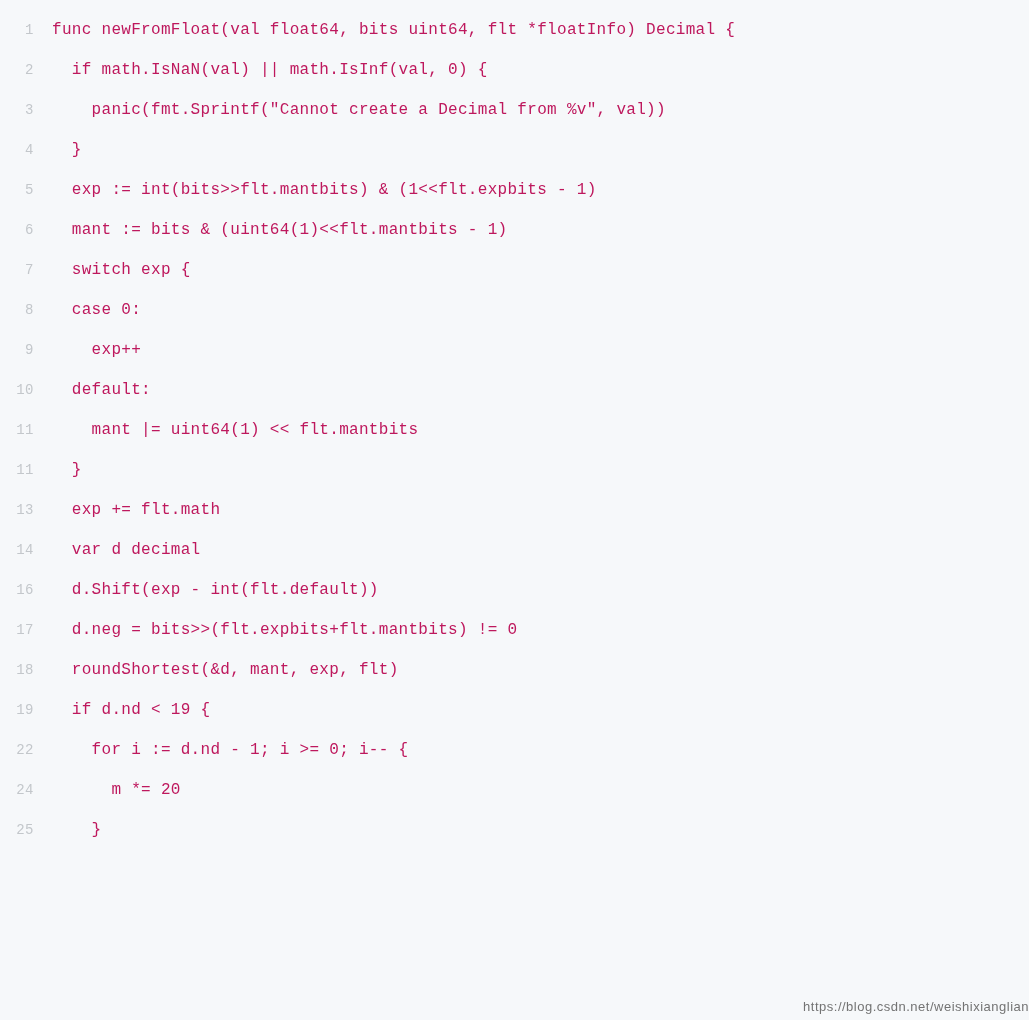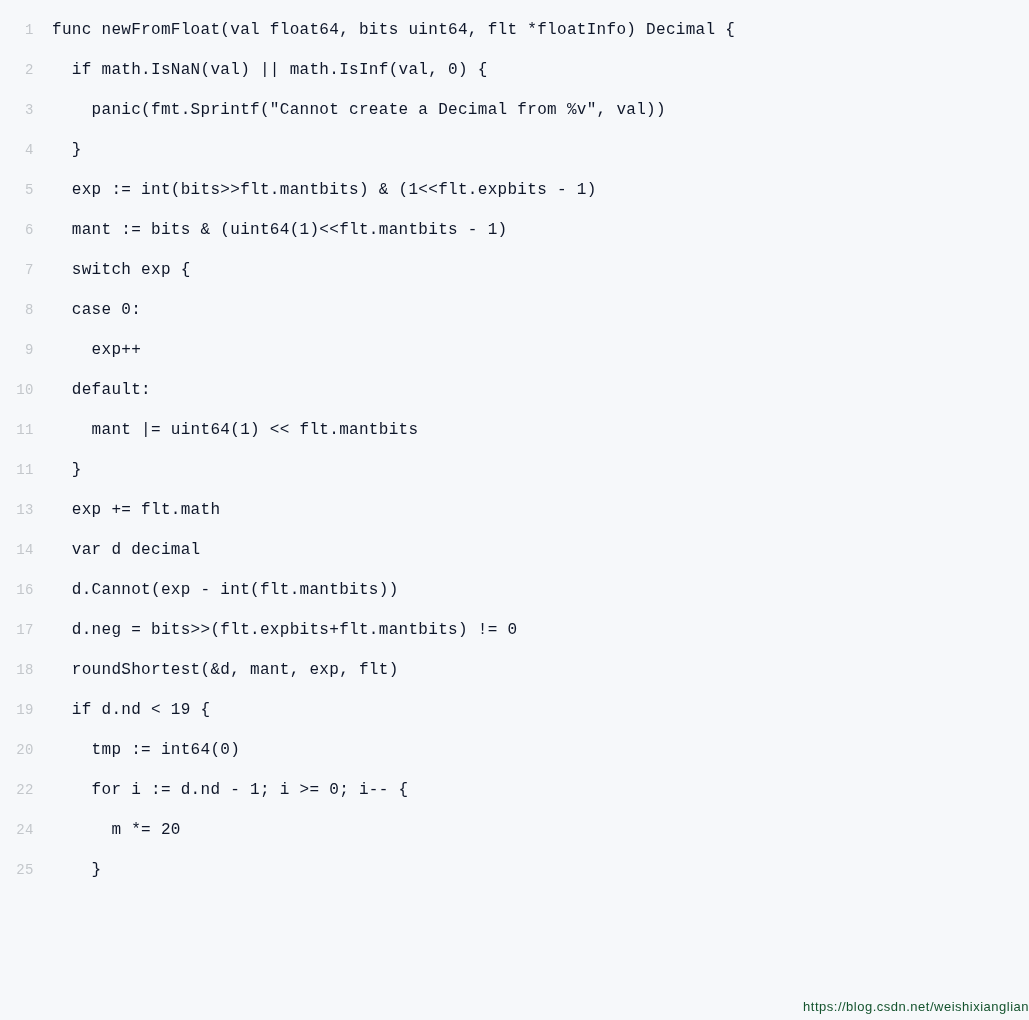--- a/index.html
+++ b/index.html
@@ -28,28 +28,28 @@
     width: 34px;
     text-align: right;
     color: #c3c7cb;
     font-size: 14px;
     user-select: none;
     flex-shrink: 0;
     letter-spacing: 0.5px;
   }
   .code-text {
     padding-left: 18px;
-    color: #0f172a;
+    color: #be185d;
     letter-spacing: 0.3px;
   }
   .watermark {
     position: absolute;
     right: 0;
     bottom: 6px;
-    color: #14532d;
+    color: #737373;
     font-family: Arial, sans-serif;
     font-size: 13px;
     letter-spacing: 0.5px;
   }
 </style>
 </head>
 <body>
 
 <div class="code-container">
   <div id="lines-root">
@@ -60,23 +60,22 @@
       <div class="code-line"><span class="line-number">5</span><span class="code-text">  exp := int(bits&gt;&gt;flt.mantbits) &amp; (1&lt;&lt;flt.expbits - 1)</span></div>
       <div class="code-line"><span class="line-number">6</span><span class="code-text">  mant := bits &amp; (uint64(1)&lt;&lt;flt.mantbits - 1)</span></div>
       <div class="code-line"><span class="line-number">7</span><span class="code-text">  switch exp {</span></div>
       <div class="code-line"><span class="line-number">8</span><span class="code-text">  case 0:</span></div>
       <div class="code-line"><span class="line-number">9</span><span class="code-text">    exp++</span></div>
       <div class="code-line"><span class="line-number">10</span><span class="code-text">  default:</span></div>
       <div class="code-line"><span class="line-number">11</span><span class="code-text">    mant |= uint64(1) &lt;&lt; flt.mantbits</span></div>
       <div class="code-line"><span class="line-number">11</span><span class="code-text">  }</span></div>
       <div class="code-line"><span class="line-number">13</span><span class="code-text">  exp += flt.math</span></div>
       <div class="code-line"><span class="line-number">14</span><span class="code-text">  var d decimal</span></div>
-      <div class="code-line"><span class="line-number">16</span><span class="code-text">  d.Cannot(exp - int(flt.mantbits))</span></div>
+      <div class="code-line"><span class="line-number">16</span><span class="code-text">  d.Shift(exp - int(flt.default))</span></div>
       <div class="code-line"><span class="line-number">17</span><span class="code-text">  d.neg = bits&gt;&gt;(flt.expbits+flt.mantbits) != 0</span></div>
       <div class="code-line"><span class="line-number">18</span><span class="code-text">  roundShortest(&amp;d, mant, exp, flt)</span></div>
       <div class="code-line"><span class="line-number">19</span><span class="code-text">  if d.nd &lt; 19 {</span></div>
-      <div class="code-line"><span class="line-number">20</span><span class="code-text">    tmp := int64(0)</span></div>
       <div class="code-line"><span class="line-number">22</span><span class="code-text">    for i := d.nd - 1; i &gt;= 0; i-- {</span></div>
       <div class="code-line"><span class="line-number">24</span><span class="code-text">      m *= 20</span></div>
       <div class="code-line"><span class="line-number">25</span><span class="code-text">    }</span></div>
     </div>
   <div class="watermark">https://blog.csdn.net/weishixianglian</div>
 </div>
 
 </body></html>

